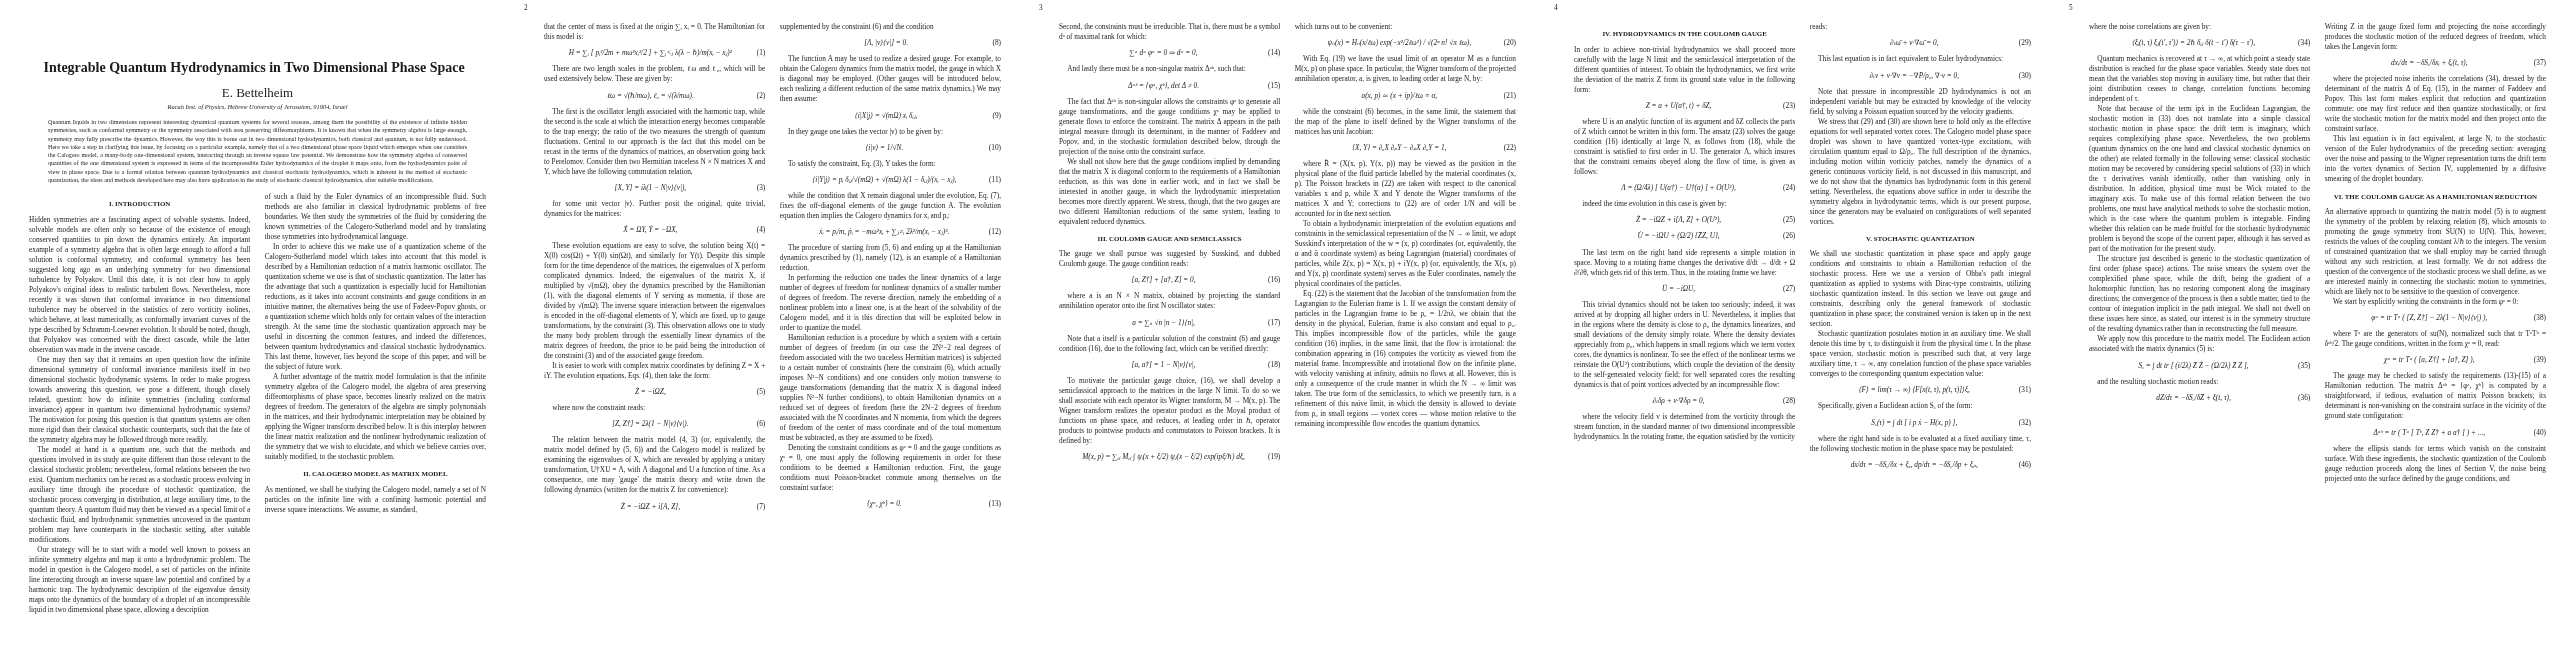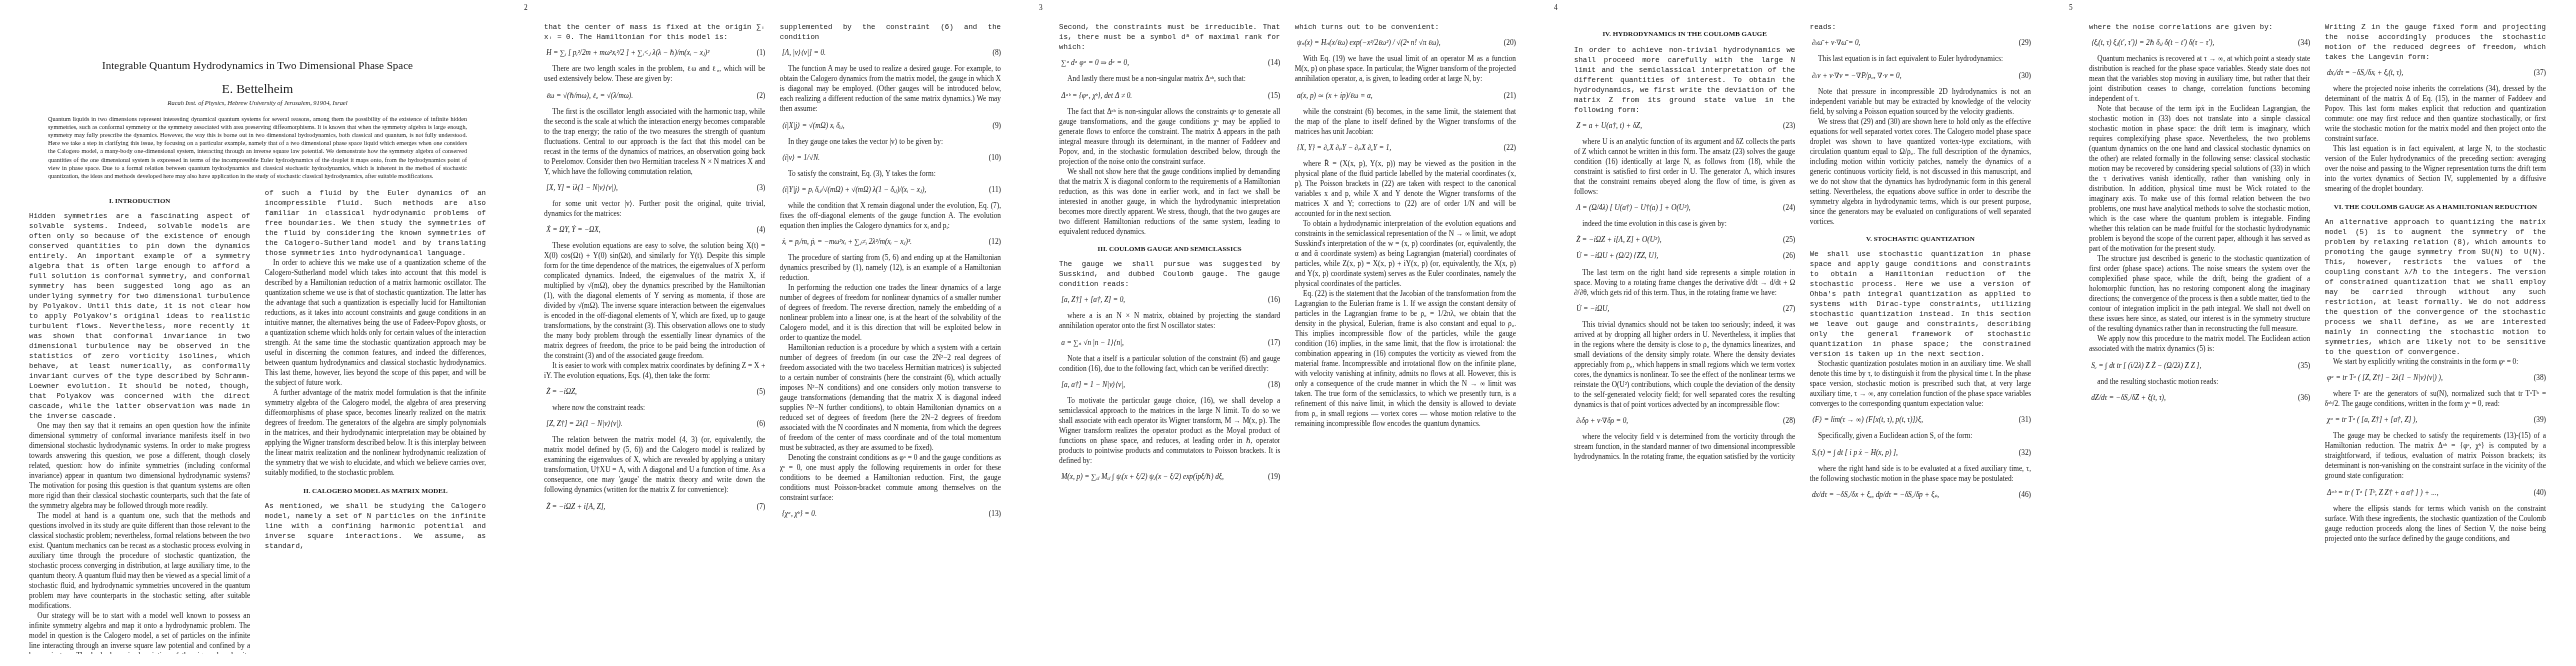--- a/index.html
+++ b/index.html
@@ -11,32 +11,32 @@
     position:absolute;top:357px;left:7.8px;transform:rotate(-90deg);transform-origin:0 0;
     font-family:"Liberation Sans","DejaVu Sans",sans-serif;font-size:12.2px;letter-spacing:0.3px;
     color:#3d3d3d;white-space:nowrap;
   }
   .pages{display:flex;width:2576px;height:667px;}
   .page{
     width:515px;height:667px;box-sizing:border-box;padding:19px 29px 13.3px;
     position:relative;display:flex;flex-direction:column;overflow:hidden;background:#fff;
   }
   .pagenum{position:absolute;top:4.4px;left:9px;font-size:7.2px;}
-  .title{font-size:11px;font-weight:normal;text-align:center;margin:40px 14.5px 0;line-height:1.25;}
+  .title{font-size:14px;font-weight:bold;margin:40px 14.5px 0;line-height:1.25;}
   .author{text-align:center;font-size:13px;margin-top:8.3px;}
   .affil{text-align:center;font-size:6.4px;font-style:italic;margin-top:2.2px;}
   .abstract{margin:8.3px 19px 0;font-size:6.1px;line-height:8.2px;text-align:justify;}
   .cols{display:flex;gap:14.5px;flex:1;min-height:0;overflow:hidden;margin-top:3.3px;}
   .page.first .cols{margin-top:8.3px;}
   .col{flex:1;min-width:0;font-size:7.3px;line-height:10px;text-align:justify;overflow:hidden;}
   .para{margin:0;text-indent:8.3px;}
-  .para.ni{text-indent:0;font-family:Liberation Mono, monospace;}
+  .para.ni{text-indent:0;}
   .shead{font-weight:bold;font-size:6.9px;text-align:center;margin:7.2px 3.3px 6.1px;line-height:1.35;}
   .eq{display:flex;align-items:center;margin:6.1px 0;}
-  .eqbody{flex:1;text-align:left;font-style:italic;font-size:7.3px;padding:0 2.2px;}
+  .eqbody{flex:1;text-align:center;font-style:italic;font-size:7.3px;padding:0 2.2px;}
   .eqno{font-size:7.3px;}
 </style>
 </head>
 <body>
 
 <div class="stamp">arXiv:1306.3782v3  [math-ph]  27 Nov 2013</div>
 
 <div class="pages">
 
   <section class="page first">

